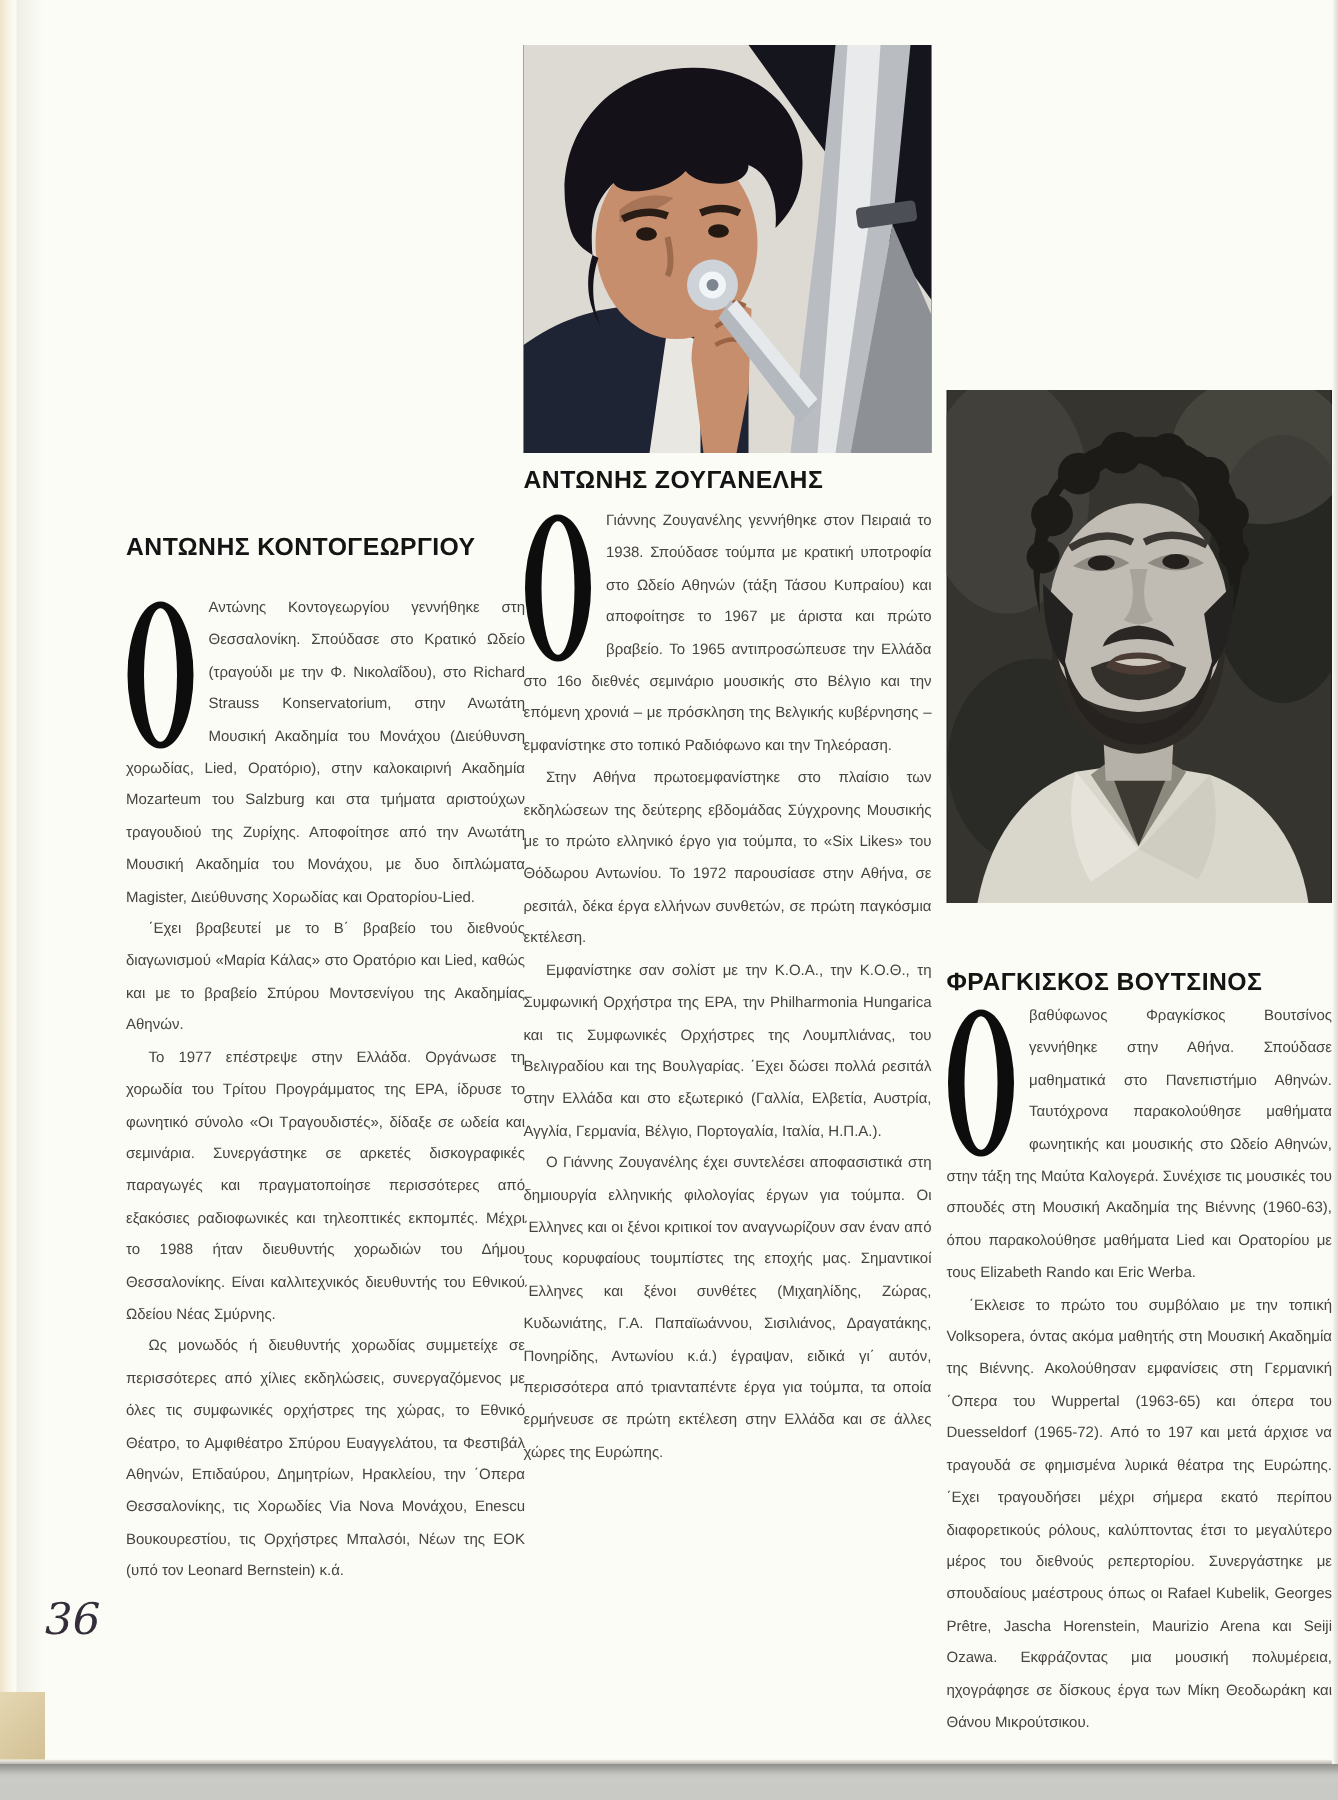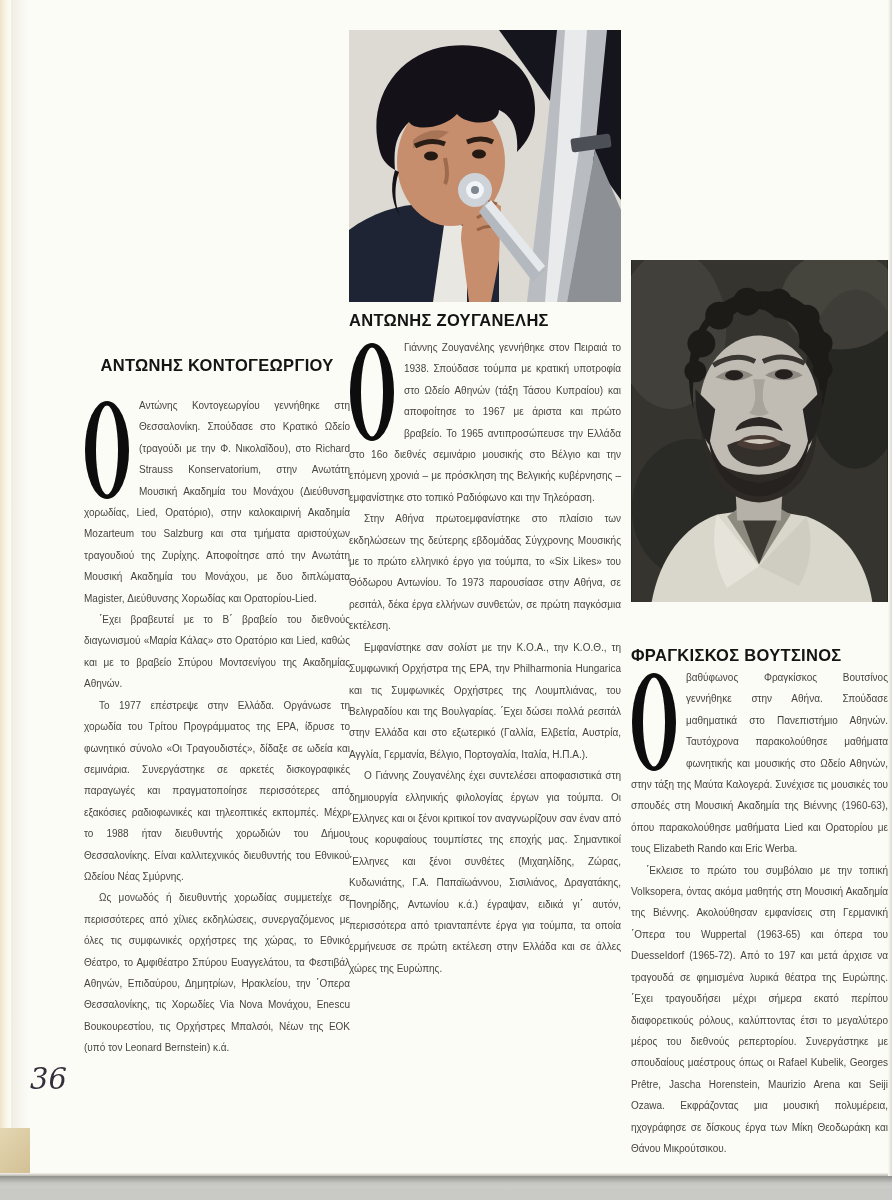--- a/index.html
+++ b/index.html
@@ -40,21 +40,21 @@
 
   .col{position:absolute;}
   .col-left{left:84px;top:356px;width:266px;}
   .col-mid{left:349px;top:30px;width:272px;}
   .col-right{left:631px;top:260px;width:257px;}
 
   h2.article-heading{
     margin:0;font-size:16.5px;line-height:19px;font-weight:700;
     color:#141414;letter-spacing:.3px;
   }
-  .col-left h2{margin-bottom:20px;text-align:center;}
+  .col-left h2{margin-bottom:20px;}
   .col-mid h2{margin:9px 0 7px 0;}
   .col-right h2{margin:44px 0 2px 0;}
 
   .bodytext p{
     margin:0;font-size:10px;line-height:21.4px;color:#47443f;
     text-align:justify;
   }
   .bodytext p.indent{text-indent:15px;}
 
   .dropcap{
@@ -142,21 +142,21 @@
     <div class="bodytext">
       <p>
         <span class="dropcap">
             <svg width="46" height="100" viewBox="0 0 46 100" aria-hidden="true">
           <ellipse cx="23" cy="50" rx="22" ry="49" fill="#0e0d0e"></ellipse>
           <ellipse cx="23" cy="50" rx="11" ry="44.5" fill="#fcfcf7"></ellipse>
         </svg>
             <span class="sr-only">Ο</span>
           </span><span>Γιάννης Ζουγανέλης γεννήθηκε στον Πειραιά το 1938. Σπούδασε τούμπα με κρατική υποτροφία στο Ωδείο Αθηνών (τάξη Τάσου Κυπραίου) και αποφοίτησε το 1967 με άριστα και πρώτο βραβείο. Το 1965 αντιπροσώπευσε την Ελλάδα στο 16ο διεθνές σεμινάριο μουσικής στο Βέλγιο και την επόμενη χρονιά – με πρόσκληση της Βελγικής κυβέρνησης – εμφανίστηκε στο τοπικό Ραδιόφωνο και την Τηλεόραση.</span>
       </p>
-      <p class="indent">Στην Αθήνα πρωτοεμφανίστηκε στο πλαίσιο των εκδηλώσεων της δεύτερης εβδομάδας Σύγχρονης Μουσικής με το πρώτο ελληνικό έργο για τούμπα, το «Six Likes» του Θόδωρου Αντωνίου. Το 1973 παρουσίασε στην Αθήνα, σε ρεσιτάλ, δέκα έργα ελλήνων συνθετών, σε πρώτη παγκόσμια εκτέλεση.</p>
+      <p class="indent">Στην Αθήνα πρωτοεμφανίστηκε στο πλαίσιο των εκδηλώσεων της δεύτερης εβδομάδας Σύγχρονης Μουσικής με το πρώτο ελληνικό έργο για τούμπα, το «Six Likes» του Θόδωρου Αντωνίου. Το 1972 παρουσίασε στην Αθήνα, σε ρεσιτάλ, δέκα έργα ελλήνων συνθετών, σε πρώτη παγκόσμια εκτέλεση.</p>
       <p class="indent">Εμφανίστηκε σαν σολίστ με την Κ.Ο.Α., την Κ.Ο.Θ., τη Συμφωνική Ορχήστρα της ΕΡΑ, την Philharmonia Hungarica και τις Συμφωνικές Ορχήστρες της Λουμπλιάνας, του Βελιγραδίου και της Βουλγαρίας. ΄Εχει δώσει πολλά ρεσιτάλ στην Ελλάδα και στο εξωτερικό (Γαλλία, Ελβετία, Αυστρία, Αγγλία, Γερμανία, Βέλγιο, Πορτογαλία, Ιταλία, Η.Π.Α.).</p>
       <p class="indent">Ο Γιάννης Ζουγανέλης έχει συντελέσει αποφασιστικά στη δημιουργία ελληνικής φιλολογίας έργων για τούμπα. Οι ΄Ελληνες και οι ξένοι κριτικοί τον αναγνωρίζουν σαν έναν από τους κορυφαίους τουμπίστες της εποχής μας. Σημαντικοί ΄Ελληνες και ξένοι συνθέτες (Μιχαηλίδης, Ζώρας, Κυδωνιάτης, Γ.Α. Παπαϊωάννου, Σισιλιάνος, Δραγατάκης, Πονηρίδης, Αντωνίου κ.ά.) έγραψαν, ειδικά γι΄ αυτόν, περισσότερα από τριανταπέντε έργα για τούμπα, τα οποία ερμήνευσε σε πρώτη εκτέλεση στην Ελλάδα και σε άλλες χώρες της Ευρώπης.</p>
 
     </div>
   </section>
 
   <section class="col col-right">
     <div class="photo photo-right">
       <svg viewBox="0 0 257 344" aria-hidden="true">
         <rect width="257" height="344" fill="#35342f"></rect>

